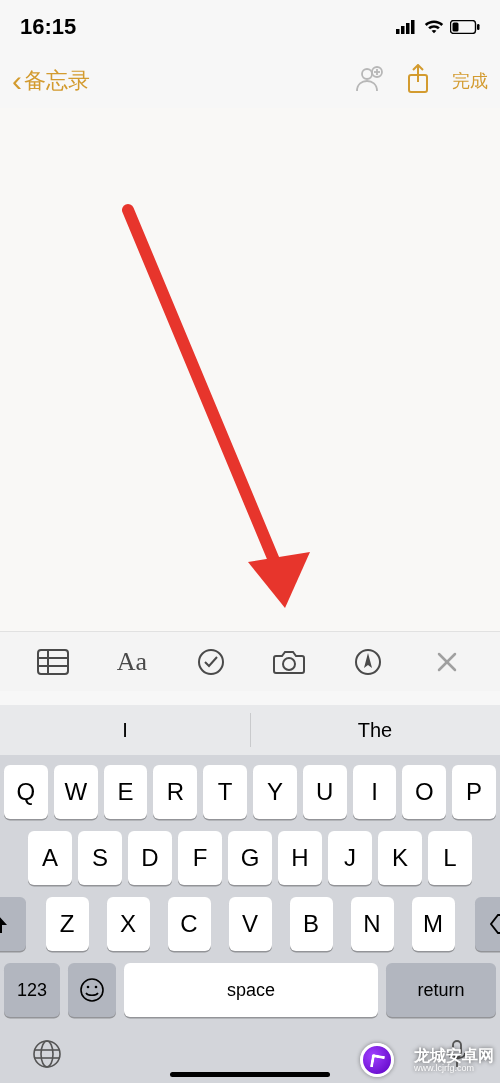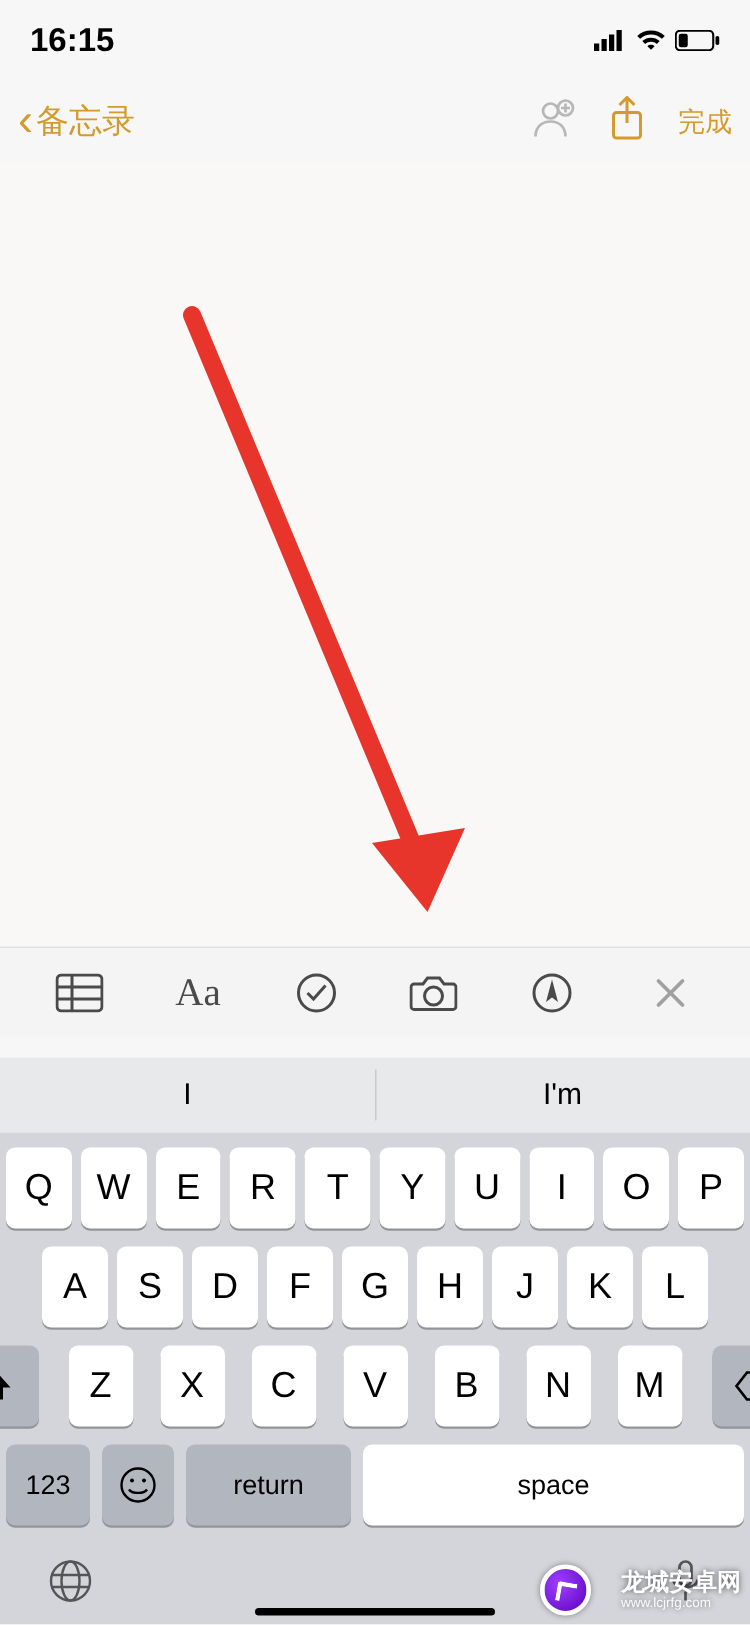--- a/index.html
+++ b/index.html
@@ -156,21 +156,21 @@
     <div class="tool close-x">
       <svg width="20" height="20" viewBox="0 0 20 20" stroke="#a0a0a0" stroke-width="2.5" stroke-linecap="round">
           <line x1="2" y1="2" x2="18" y2="18"></line>
           <line x1="18" y1="2" x2="2" y2="18"></line>
         </svg>
     </div>
   </div>
 
   <div class="suggest-bar">
     <div class="suggest">I</div>
-    <div class="suggest">I'm</div>
+    <div class="suggest">The</div>
   </div>
 
   <div class="keyboard">
     <div class="krow top">
       <div class="key">Q</div>
       <div class="key">W</div>
       <div class="key">E</div>
       <div class="key">R</div>
       <div class="key">T</div>
       <div class="key">Y</div>
@@ -222,22 +222,22 @@
     <div class="krow space">
       <div class="key k123">123</div>
       <div class="key emoji">
         <svg width="26" height="26" viewBox="0 0 26 26" fill="none" stroke="#000" stroke-width="1.6">
             <circle cx="13" cy="13" r="11"></circle>
             <circle cx="9" cy="10" r="1.3" fill="#000" stroke="none"></circle>
             <circle cx="17" cy="10" r="1.3" fill="#000" stroke="none"></circle>
             <path d="M7 16 C9 19 17 19 19 16"></path>
           </svg>
       </div>
+      <div class="key spacebar">space</div>
       <div class="key return">return</div>
-      <div class="key spacebar">space</div>
     </div>
     <div class="kb-footer">
       <span>
         <svg width="30" height="30" viewBox="0 0 30 30" fill="none" stroke="#555" stroke-width="1.6">
             <circle cx="15" cy="15" r="13"></circle>
             <ellipse cx="15" cy="15" rx="6" ry="13"></ellipse>
             <line x1="2" y1="11" x2="28" y2="11"></line>
             <line x1="2" y1="19" x2="28" y2="19"></line>
           </svg>
       </span>

